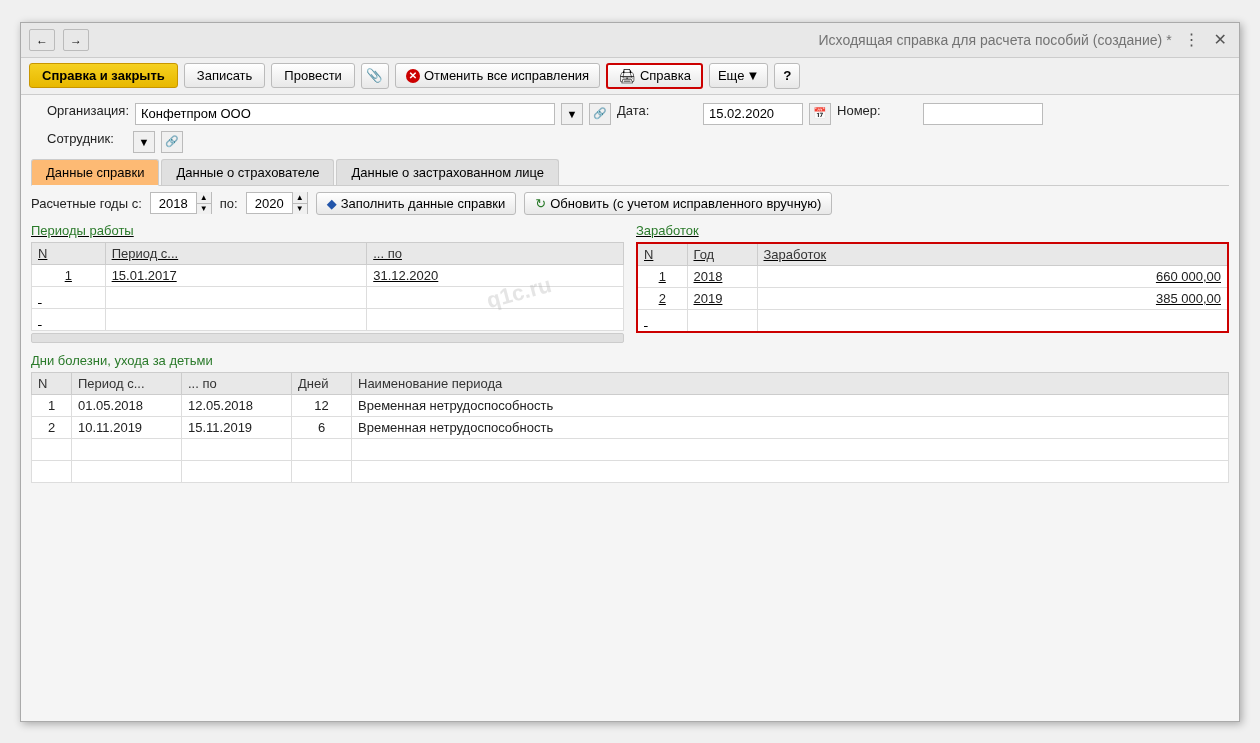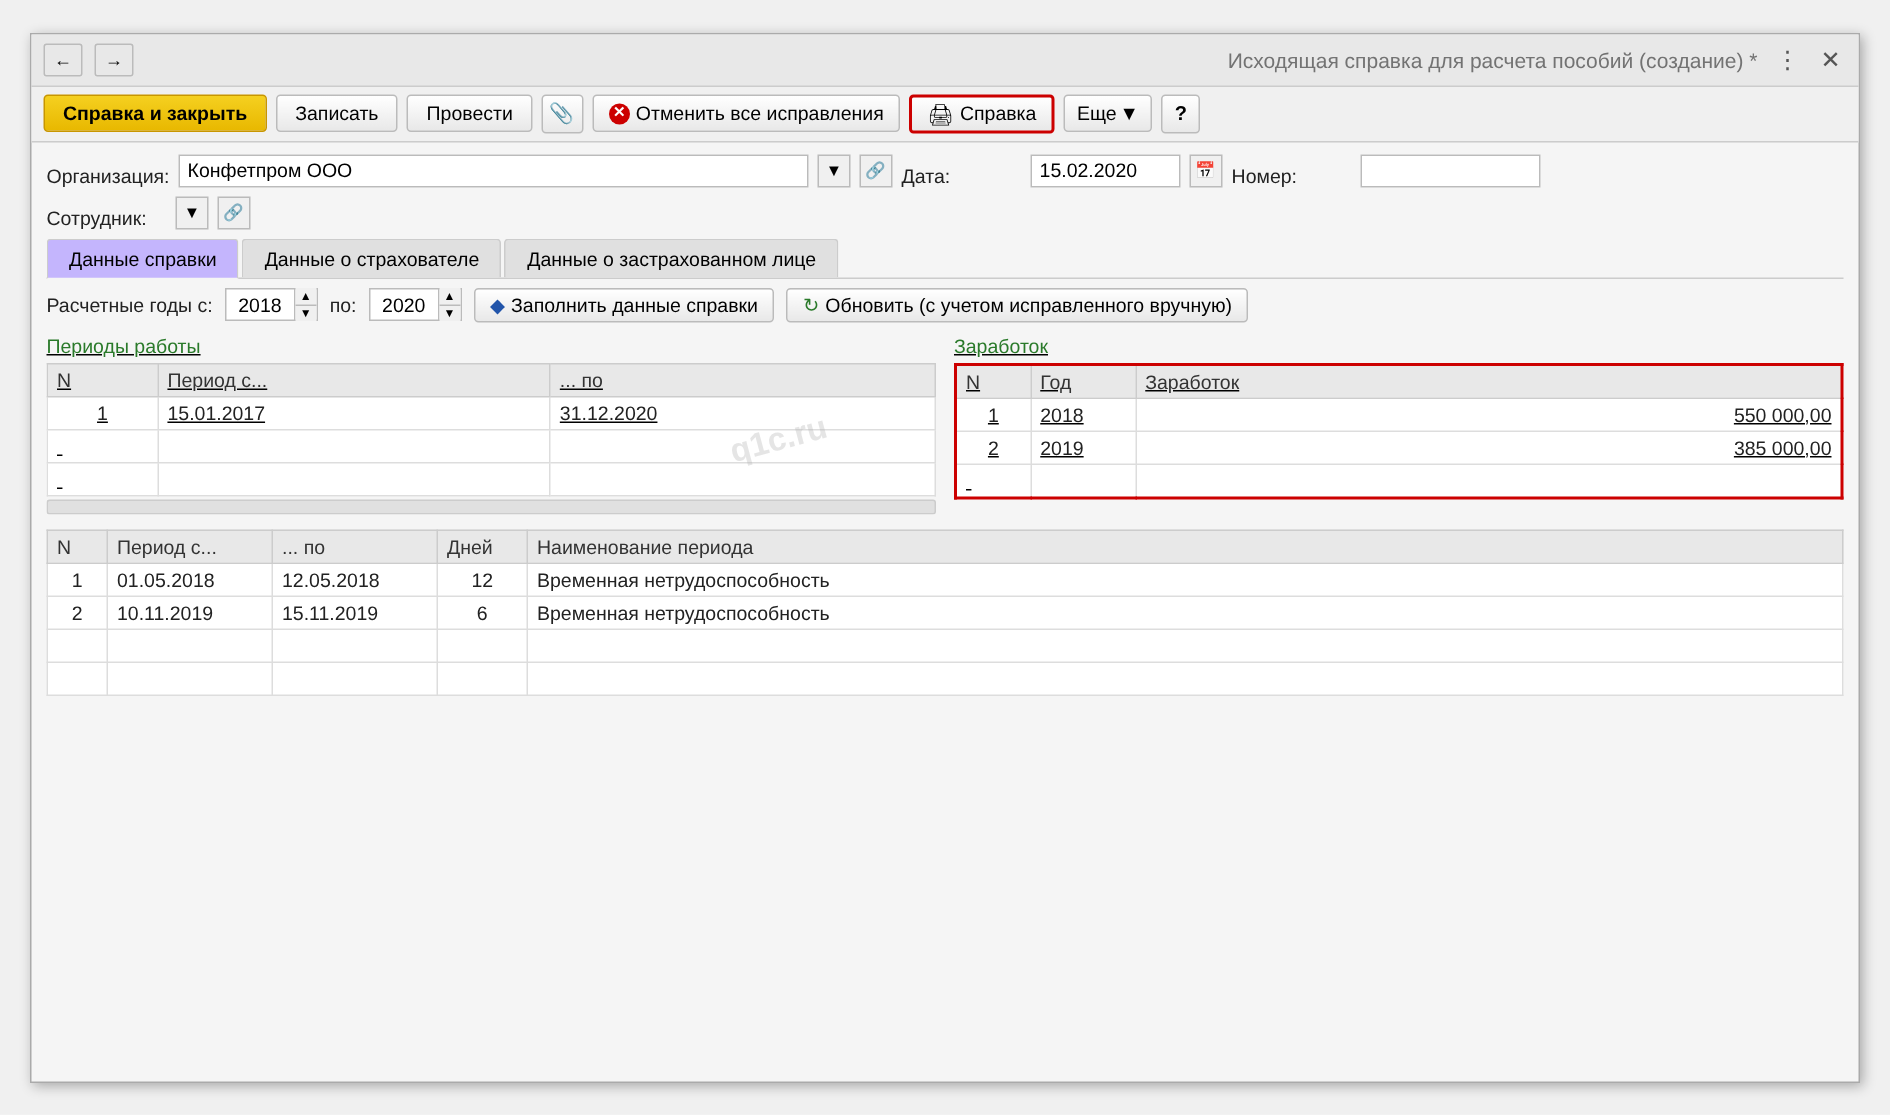--- a/index.html
+++ b/index.html
@@ -142,23 +142,24 @@
       display: flex;
       align-items: center;
       justify-content: center;
       font-weight: bold;
     }
     .form-area {
       padding: 8px 10px;
     }
     .form-row {
       display: flex;
-      align-items: flex-end;
+      align-items: flex-start;
       margin-bottom: 6px;
       gap: 6px;
+      margin-left: 16px;
     }
     .form-label {
       color: #222;
       min-width: 80px;
     }
     .form-input {
       border: 1px solid #bbb;
       background: #fff;
       padding: 2px 5px;
       font-size: 13px;
@@ -198,21 +199,21 @@
       padding: 5px 14px;
       cursor: pointer;
       border: 1px solid #ccc;
       border-bottom: none;
       background: #e0e0e0;
       margin-right: 2px;
       font-size: 13px;
       border-radius: 3px 3px 0 0;
     }
     .tab.active {
-      background: #c4b5fd;
+      background: #fdba74;
       border-bottom: 1px solid #f5f5f5;
       margin-bottom: -1px;
     }
     .calc-row {
       display: flex;
       align-items: center;
       gap: 8px;
       margin-bottom: 8px;
     }
     .calc-label {
@@ -489,40 +490,41 @@
             <tr>
               <th style="width:50px;">N</th>
               <th style="width:70px;">Год</th>
               <th>Заработок</th>
             </tr>
           </thead>
           <tbody id="earnings-tbody">
           <tr>
     <td class="num">1</td>
     <td>2018</td>
-    <td class="right">550 000,00</td>
+    <td class="right">660 000,00</td>
   </tr>
               <tr>
     <td class="num">2</td>
     <td>2019</td>
     <td class="right">385 000,00</td>
   </tr>
               <tr>
                 <td>&nbsp;</td>
                 <td></td>
                 <td></td>
               </tr>
             </tbody>
         </table>
       </div>
 
       <div class="watermark">q1c.ru</div>
     </div>
 
     <div class="bottom-table-section">
+      <div class="section-title">Дни болезни, ухода за детьми</div>
       <table class="data-table">
         <thead>
           <tr>
             <th style="width:40px;">N</th>
             <th style="width:110px;">Период с...</th>
             <th style="width:110px;">... по</th>
             <th style="width:60px;">Дней</th>
             <th>Наименование периода</th>
           </tr>
         </thead>

